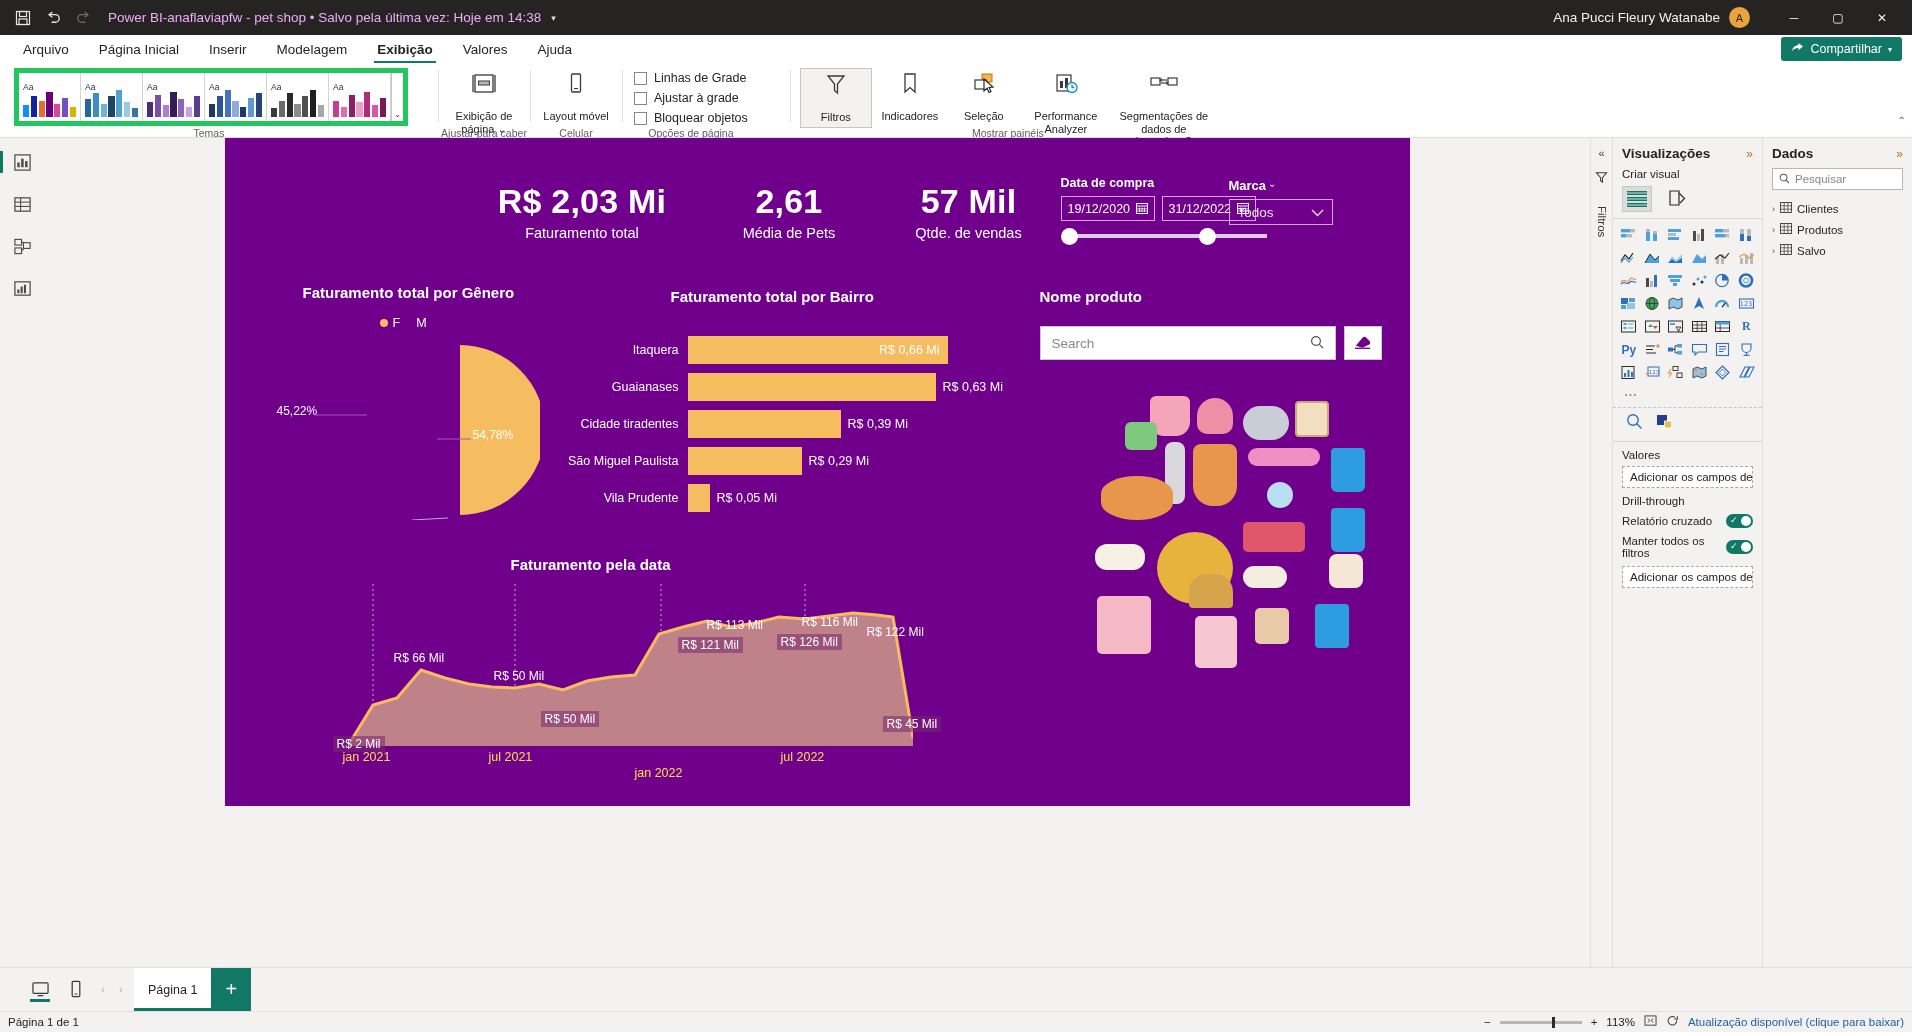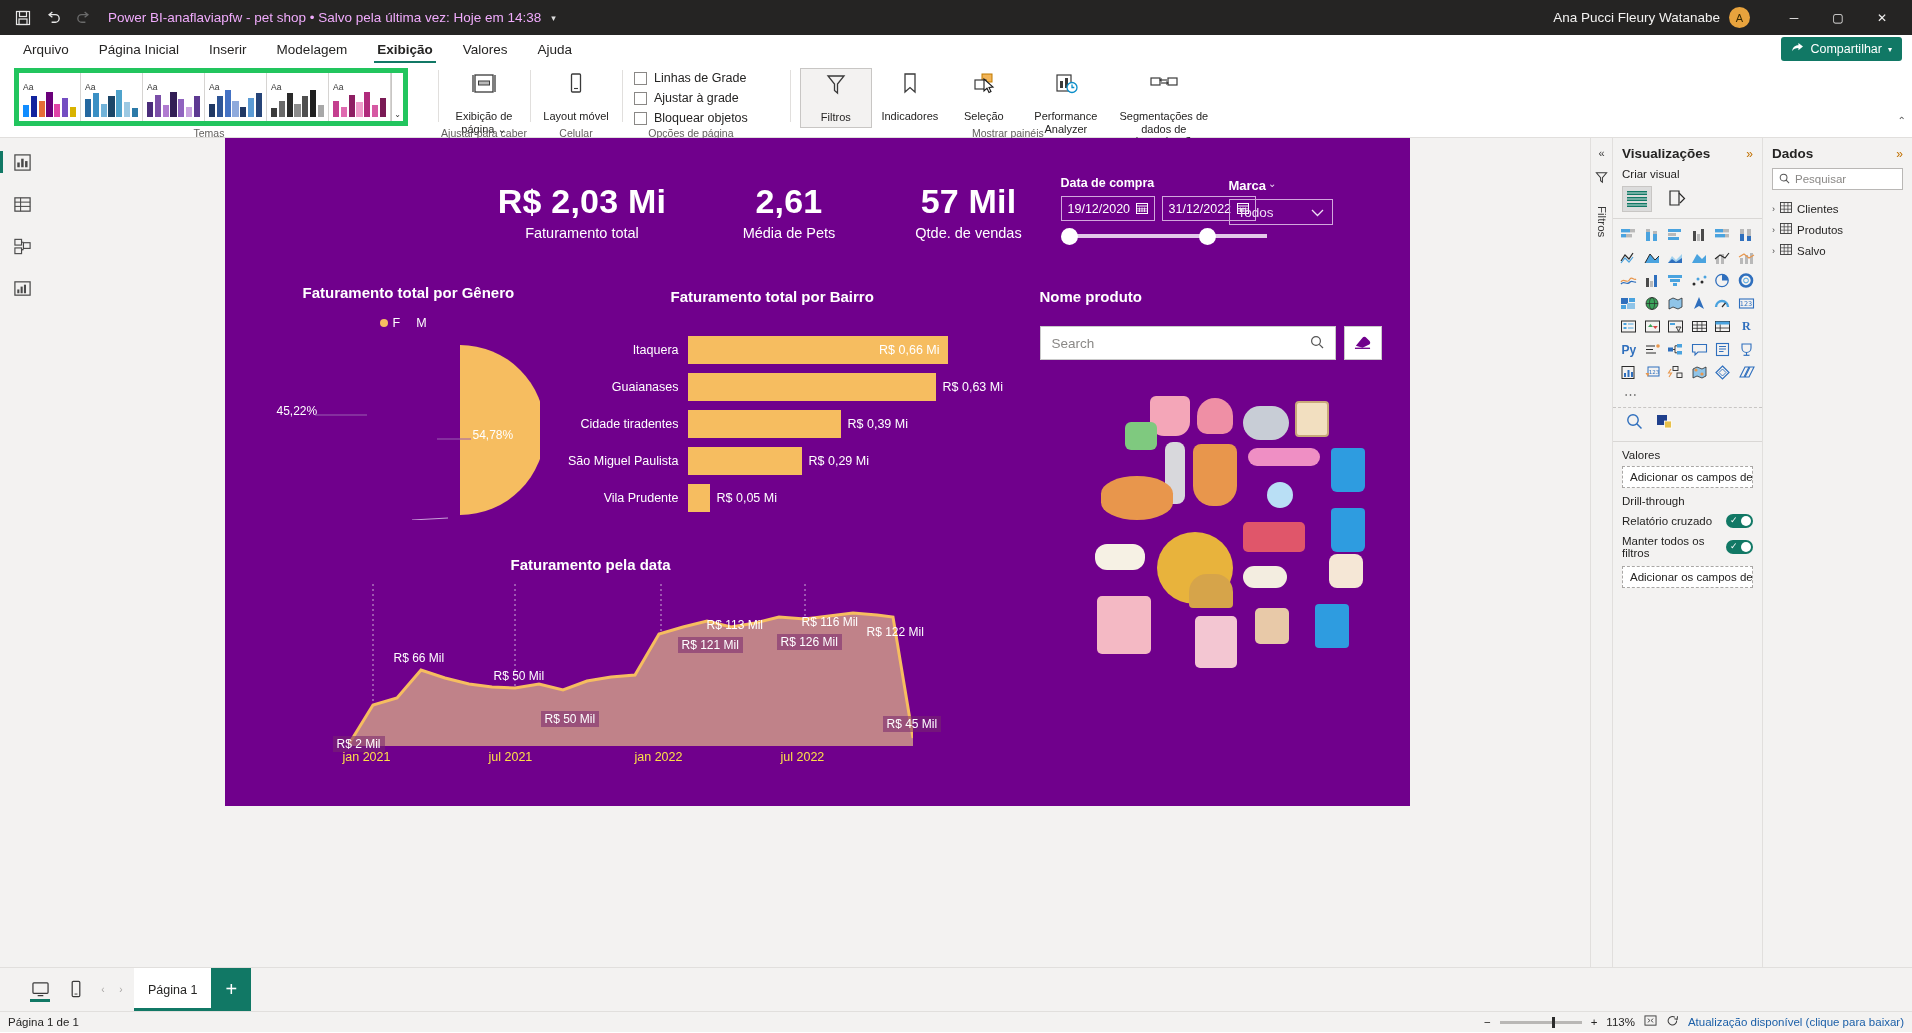--- a/index.html
+++ b/index.html
@@ -681,21 +681,21 @@
         <div class="dlabel" style="left:197px;top:90px;">R$ 50 Mil</div>
         <div class="dlabel shade" style="left:248px;top:133px;">R$ 50 Mil</div>
         <div class="dlabel shade" style="left:385px;top:59px;">R$ 121 Mil</div>
         <div class="dlabel" style="left:410px;top:39px;">R$ 113 Mil</div>
         <div class="dlabel shade" style="left:484px;top:56px;">R$ 126 Mil</div>
         <div class="dlabel" style="left:505px;top:36px;">R$ 116 Mil</div>
         <div class="dlabel" style="left:570px;top:46px;">R$ 122 Mil</div>
         <div class="dlabel shade" style="left:590px;top:138px;">R$ 45 Mil</div>
         <div class="axlabel" style="left:50px;top:172px;">jan 2021</div>
         <div class="axlabel" style="left:196px;top:172px;">jul 2021</div>
-        <div class="axlabel" style="left:342px;top:172px;">jan 2022</div>
+        <div class="axlabel" style="left:342px;top:188px;">jan 2022</div>
         <div class="axlabel" style="left:488px;top:172px;">jul 2022</div>
       </div>
     </div>
   </div>
 
   <div class="rp-collapse">
     <span>«</span>
     <span>
       <svg width="13" height="13" viewBox="0 0 14 14">
           <path d="M1.5 2 H12.5 L8 7.2 V12 L6 10.5 V7.2 Z" fill="none" stroke="#3a3a3a" stroke-width="1.1"></path>

